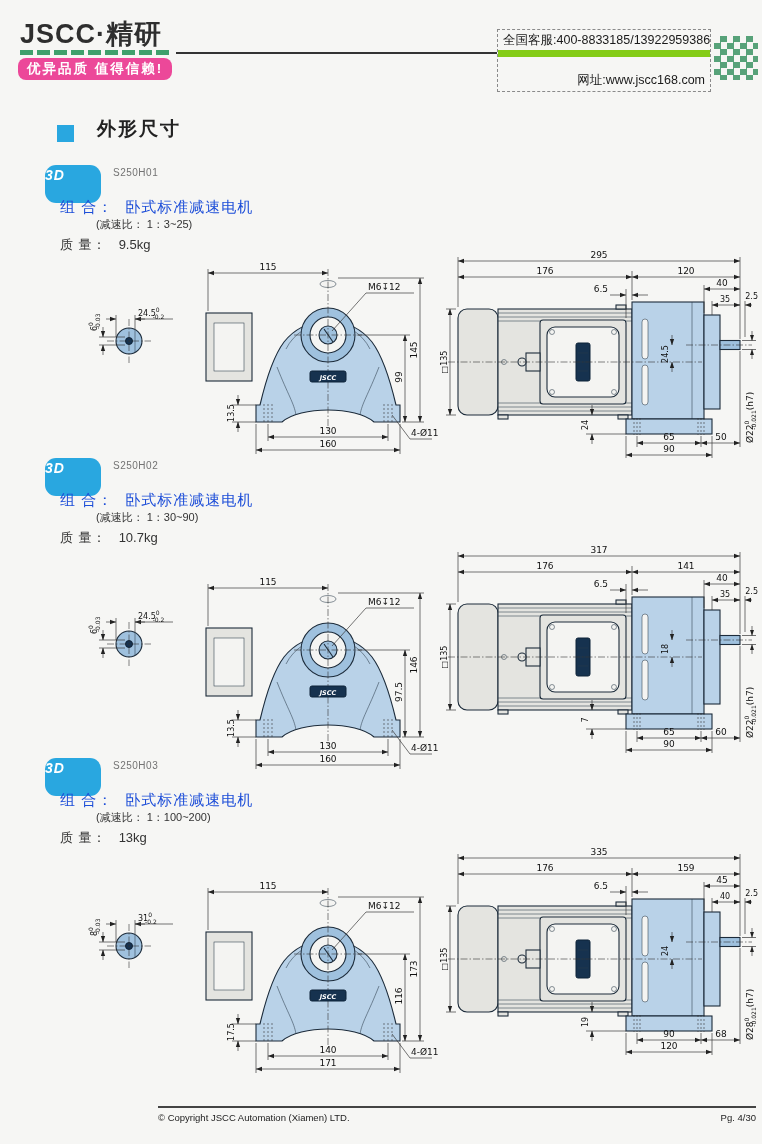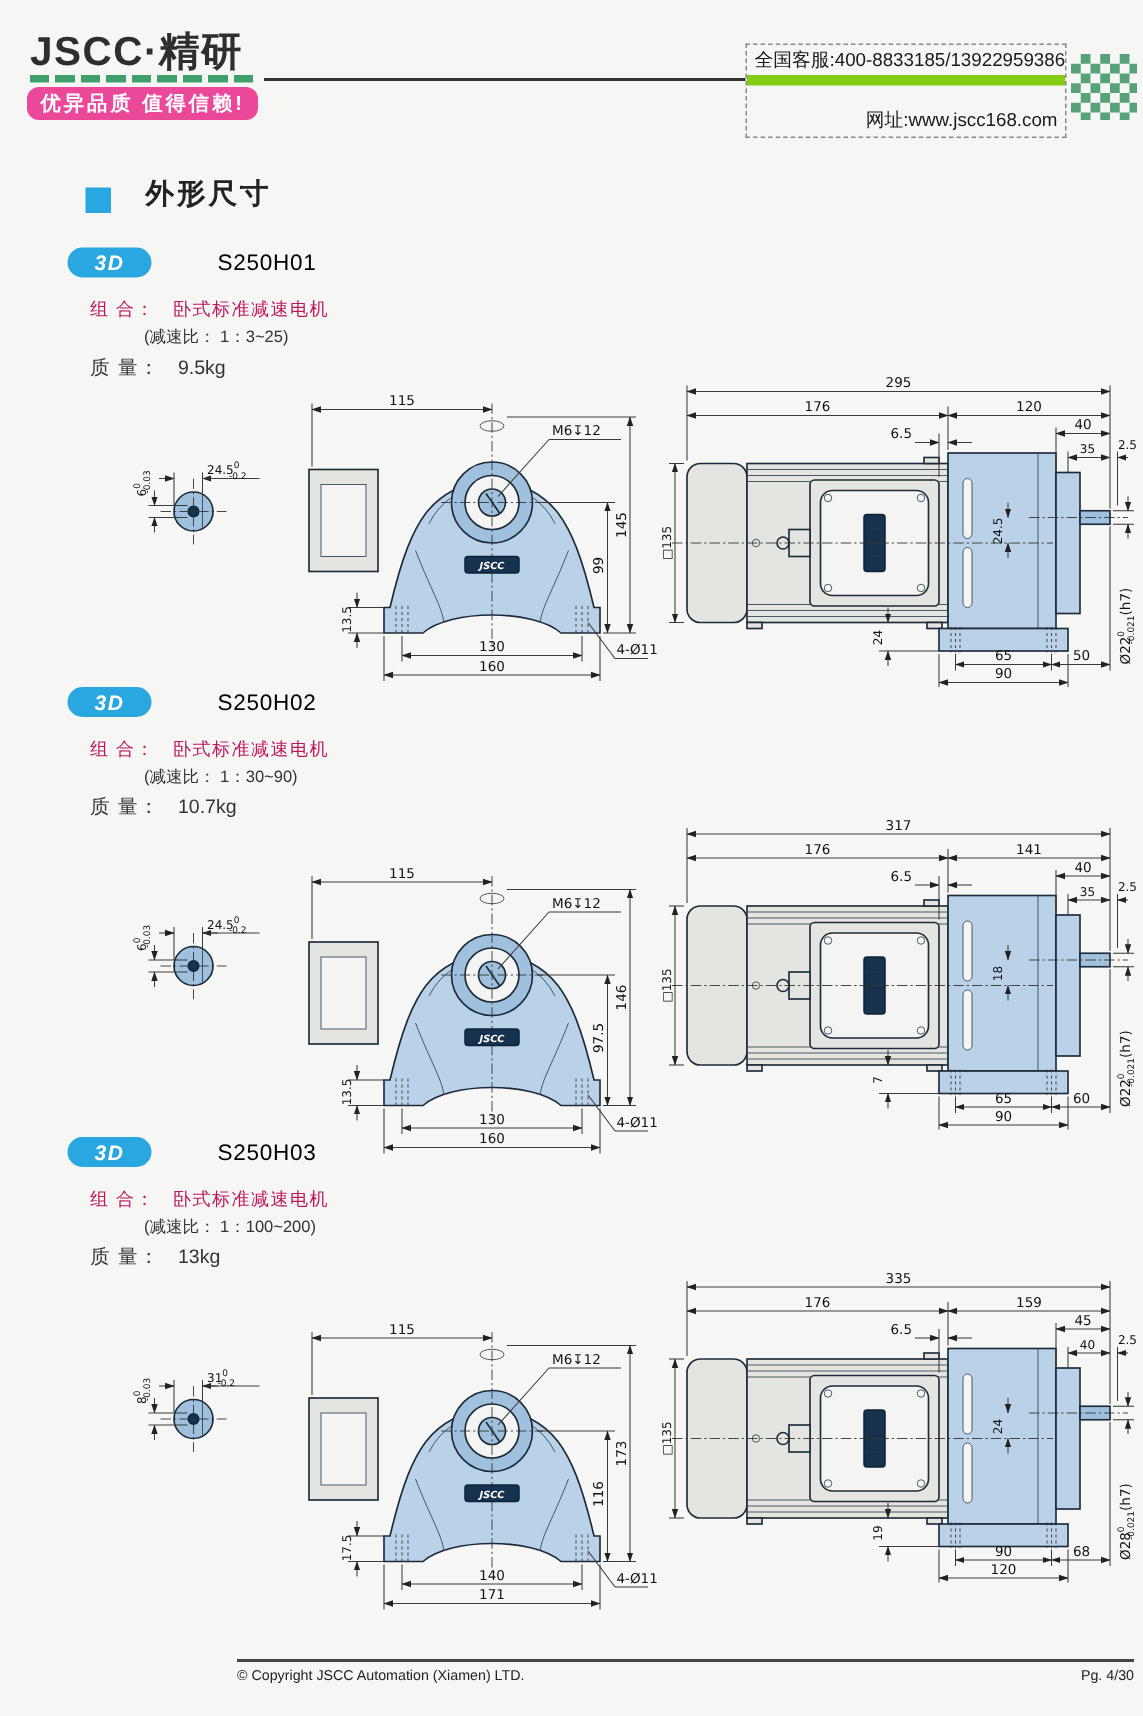--- a/index.html
+++ b/index.html
@@ -20,24 +20,24 @@
     background:conic-gradient(#57a279 90deg,transparent 90deg 180deg,#57a279 180deg 270deg,transparent 270deg);
     background-size:13px 13px;}
 
   
   .sec-title{position:absolute;left:40px;top:116px;display:flex;align-items:flex-end;gap:23px;padding-left:17px;}
   .sq{width:17px;height:17px;background:#29a7e0;}
   .sec-title span{font-size:19px;font-weight:bold;color:#222;letter-spacing:2px;}
 
   
   .model{position:absolute;left:0;width:762px;}
-  .badge{position:absolute;left:45px;top:0;width:56px;height:20px;border-radius:11px;background:#29a7e0;
-    color:#fff;font-style:italic;font-weight:bold;font-size:14px;line-height:21px;text-align:center;letter-spacing:1px;}
-  .mname{position:absolute;left:113px;top:2px;font-size:15px;color:#000000;letter-spacing:0.5px;margin-left:32px;}
-  .combo{position:absolute;left:60px;top:33px;font-size:12px;color:#be185d;letter-spacing:1px;}
+  .badge{position:absolute;left:45px;top:0;width:56px;height:38px;border-radius:11px;background:#29a7e0;
+    color:#fff;font-style:italic;font-weight:bold;font-size:14px;line-height:21px;letter-spacing:1px;}
+  .mname{position:absolute;left:113px;top:2px;font-size:10px;color:#737373;letter-spacing:0.5px;}
+  .combo{position:absolute;left:60px;top:33px;font-size:15px;color:#1d4ed8;letter-spacing:1px;}
   .combo .val{margin-left:12px;}
   .ratio{position:absolute;left:96px;top:52px;font-size:11px;color:#333;}
   .weight{position:absolute;left:60px;top:71px;font-size:13px;color:#333;letter-spacing:1px;}
   .weight .val{margin-left:12px;letter-spacing:0;}
 
   
   svg{position:absolute;overflow:visible;}
   .sd{left:45px;} .fv{left:198px;} .sv{left:440px;}
   .ln{stroke:#1c2b3a;stroke-width:1.1;}
   .thin{stroke:#2a3a4a;stroke-width:0.55;fill:none;}

